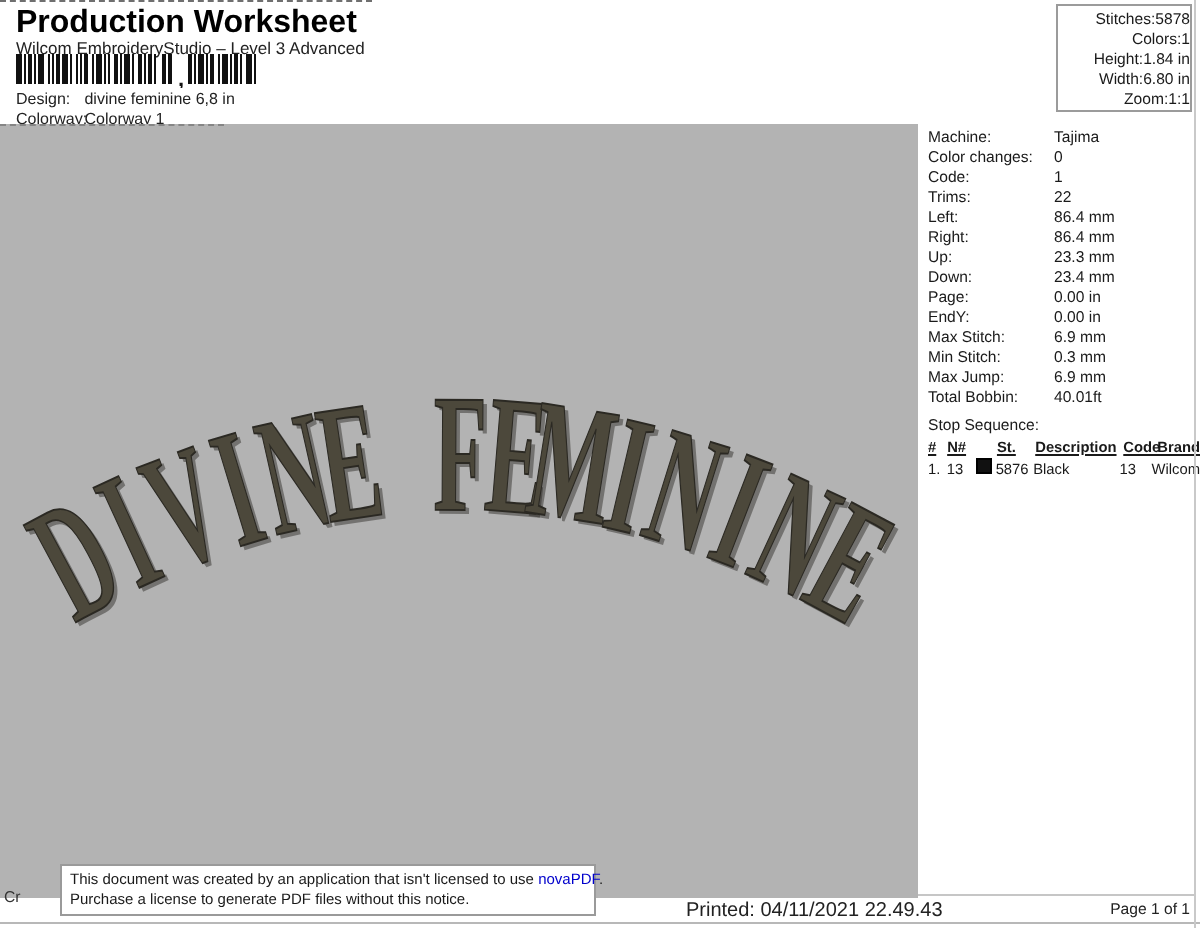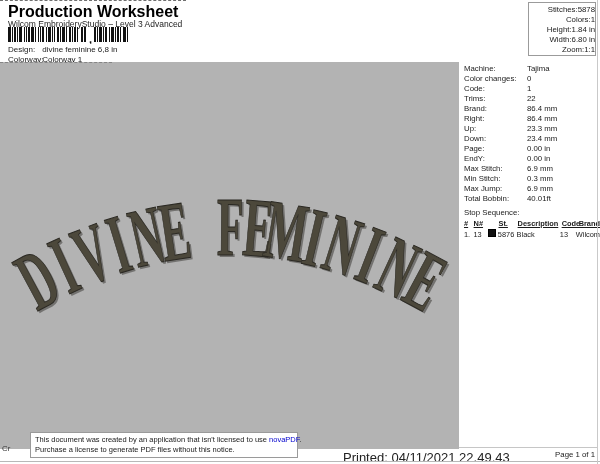--- a/index.html
+++ b/index.html
@@ -45,21 +45,21 @@
   
   .notice{
     left:30px;top:432px;width:268px;height:26px;border:1px solid #9a9a9a;background:#fff;
     font-size:7.5px;line-height:10px;padding:2px 4px;box-sizing:border-box;z-index:5;white-space:nowrap;
   }
   .notice a{cursor:pointer;}
   
   .cr-trunc{left:2px;top:444px;font-size:7.8px;color:#333;z-index:1;}
   .rule-right{left:459px;right:3px;top:447px;border-top:1px solid #c6c6c6;}
   .rule-bottom{left:0;right:0;top:461px;border-top:1px solid #b8b8b8;}
-  .printed{left:343px;top:450px;font-size:13px;color:#222;}
+  .printed{left:343px;top:450px;font-size:10px;color:#222;}
   .page-num{right:5px;top:450px;font-size:7.8px;color:#222;}
   .right-edge{top:0;bottom:0;left:597px;border-left:1px solid #c9c9c9;}
 </style>
 </head>
 <body>
 
 <div class="page">
 
   <div class="abs top-ticks"></div>
 
@@ -158,21 +158,21 @@
         <text transform="translate(412 244) rotate(28.2) scale(0.52 1)" text-anchor="middle" font-family="&quot;Liberation Serif&quot;, serif" font-size="84" font-weight="bold" fill="#4c483b" stroke="#2b2923" stroke-width="1">E</text>
       </svg>
   </div>
   <div class="abs canvas-ticks"></div>
 
   <div class="abs panel">
     <div class="info-row"><span class="lbl">Machine:</span><span>Tajima</span></div>
     <div class="info-row"><span class="lbl">Color changes:</span><span>0</span></div>
     <div class="info-row"><span class="lbl">Code:</span><span>1</span></div>
     <div class="info-row"><span class="lbl">Trims:</span><span>22</span></div>
-    <div class="info-row"><span class="lbl">Brand:</span><span>86.4 mm</span></div>
+    <div class="info-row"><span class="lbl">Left:</span><span>86.4 mm</span></div>
     <div class="info-row"><span class="lbl">Right:</span><span>86.4 mm</span></div>
     <div class="info-row"><span class="lbl">Up:</span><span>23.3 mm</span></div>
     <div class="info-row"><span class="lbl">Down:</span><span>23.4 mm</span></div>
     <div class="info-row"><span class="lbl">Page:</span><span>0.00 in</span></div>
     <div class="info-row"><span class="lbl">EndY:</span><span>0.00 in</span></div>
     <div class="info-row"><span class="lbl">Max Stitch:</span><span>6.9 mm</span></div>
     <div class="info-row"><span class="lbl">Min Stitch:</span><span>0.3 mm</span></div>
     <div class="info-row"><span class="lbl">Max Jump:</span><span>6.9 mm</span></div>
     <div class="info-row"><span class="lbl">Total Bobbin:</span><span>40.01ft</span></div>
 

